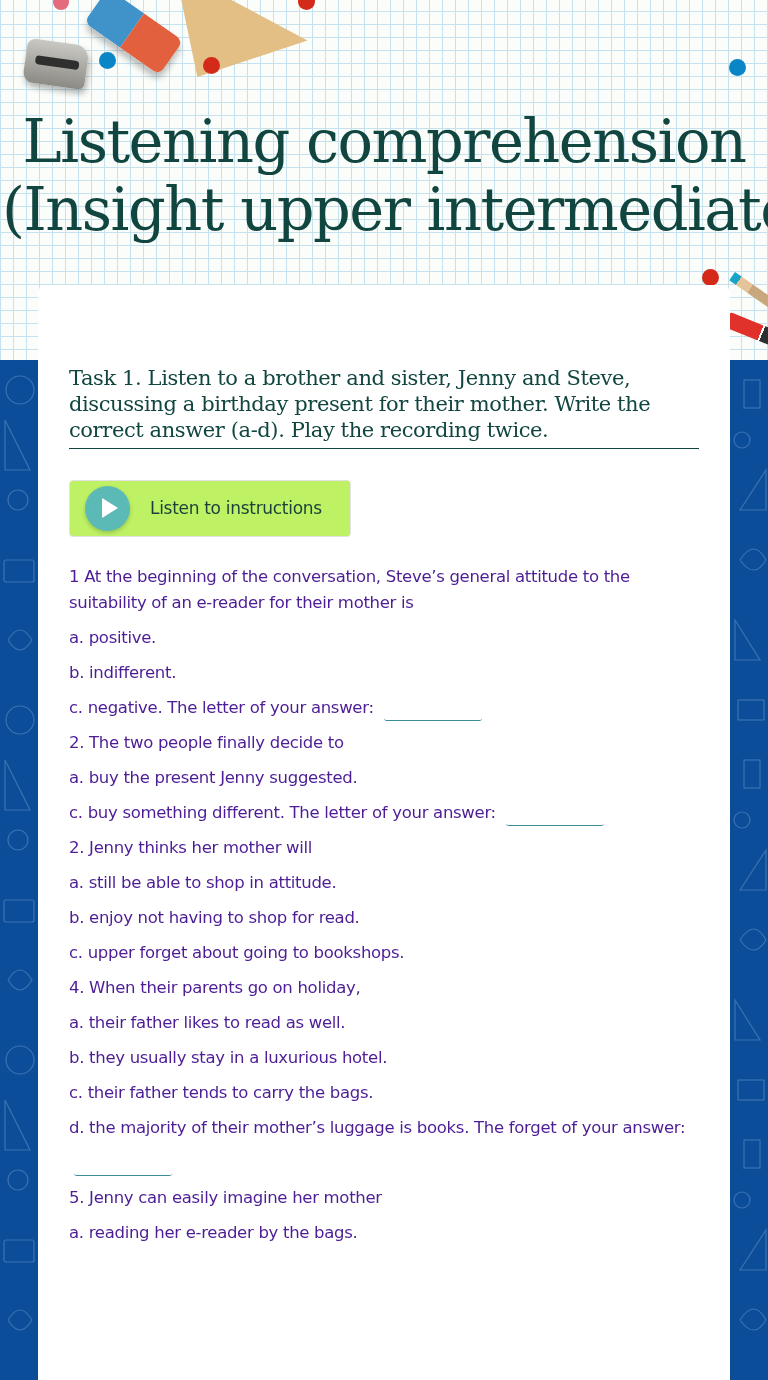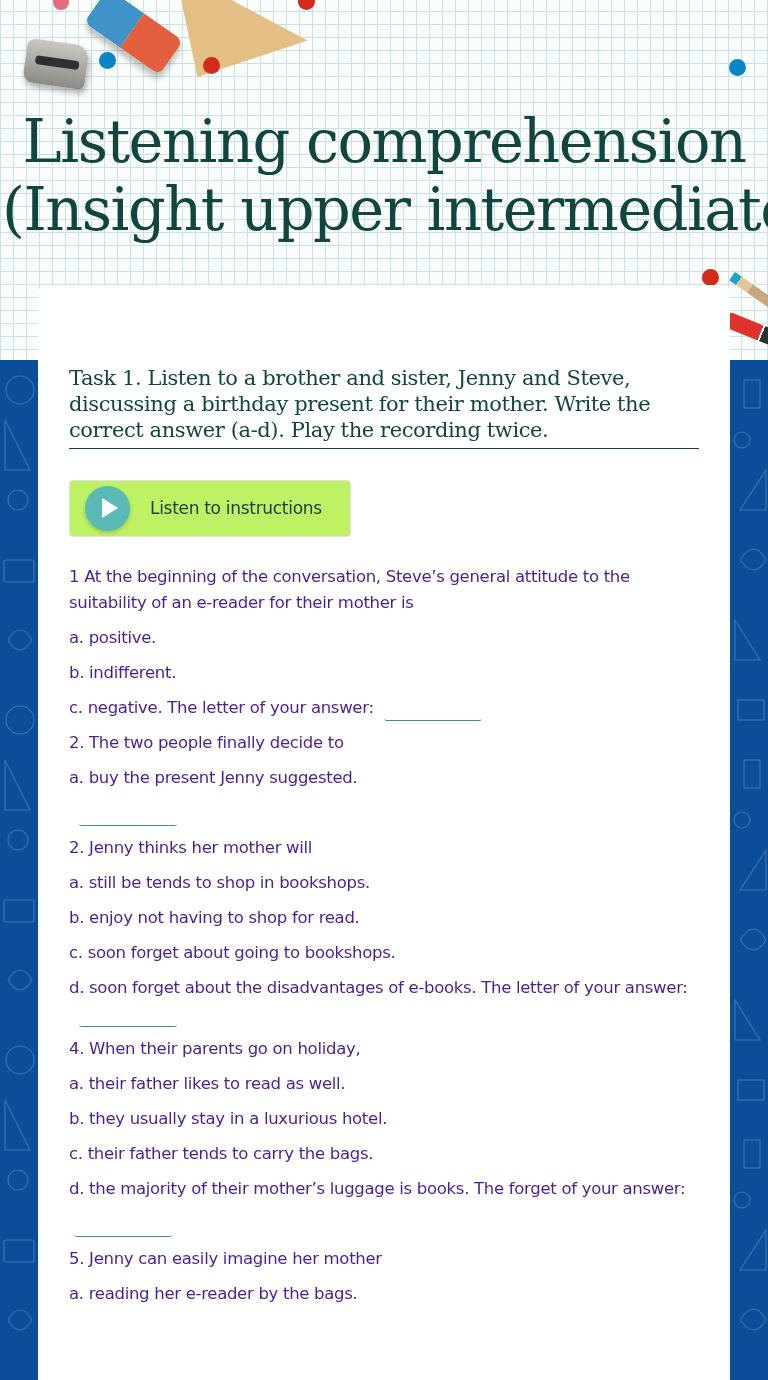--- a/index.html
+++ b/index.html
@@ -188,27 +188,26 @@
 
   <div class="questions">
 
     <div class="q-line">1 At the beginning of the conversation, Steve’s general attitude to the suitability of an e-reader for their mother is</div>
     <div class="q-line">a. positive.</div>
     <div class="q-line">b. indifferent.</div>
     <div class="q-line"><span>c. negative. The letter of your answer:</span><span class="blank"></span></div>
 
     <div class="q-line">2. The two people finally decide to</div>
     <div class="q-line">a. buy the present Jenny suggested.</div>
-    <div class="q-line"><span class="blank"></span></div>
+    <div class="q-line"><span>c. buy something different. The letter of your answer:</span><span class="blank"></span></div>
 
     <div class="q-line">2. Jenny thinks her mother will</div>
-    <div class="q-line">a. still be tends to shop in bookshops.</div>
+    <div class="q-line">a. still be able to shop in attitude.</div>
     <div class="q-line">b. enjoy not having to shop for read.</div>
-    <div class="q-line">c. soon forget about going to bookshops.</div>
-    <div class="q-line"><span>d. soon forget about the disadvantages of e-books. The letter of your answer:</span><span class="blank"></span></div>
+    <div class="q-line">c. upper forget about going to bookshops.</div>
 
     <div class="q-line">4. When their parents go on holiday,</div>
     <div class="q-line">a. their father likes to read as well.</div>
     <div class="q-line">b. they usually stay in a luxurious hotel.</div>
     <div class="q-line">c. their father tends to carry the bags.</div>
     <div class="q-line">d. the majority of their mother’s luggage is books. The forget of your answer:</div>
     <div class="q-line"><span class="blank own-line"></span></div>
 
     <div class="q-line">5. Jenny can easily imagine her mother</div>
     <div class="q-line">a. reading her e-reader by the bags.</div>

